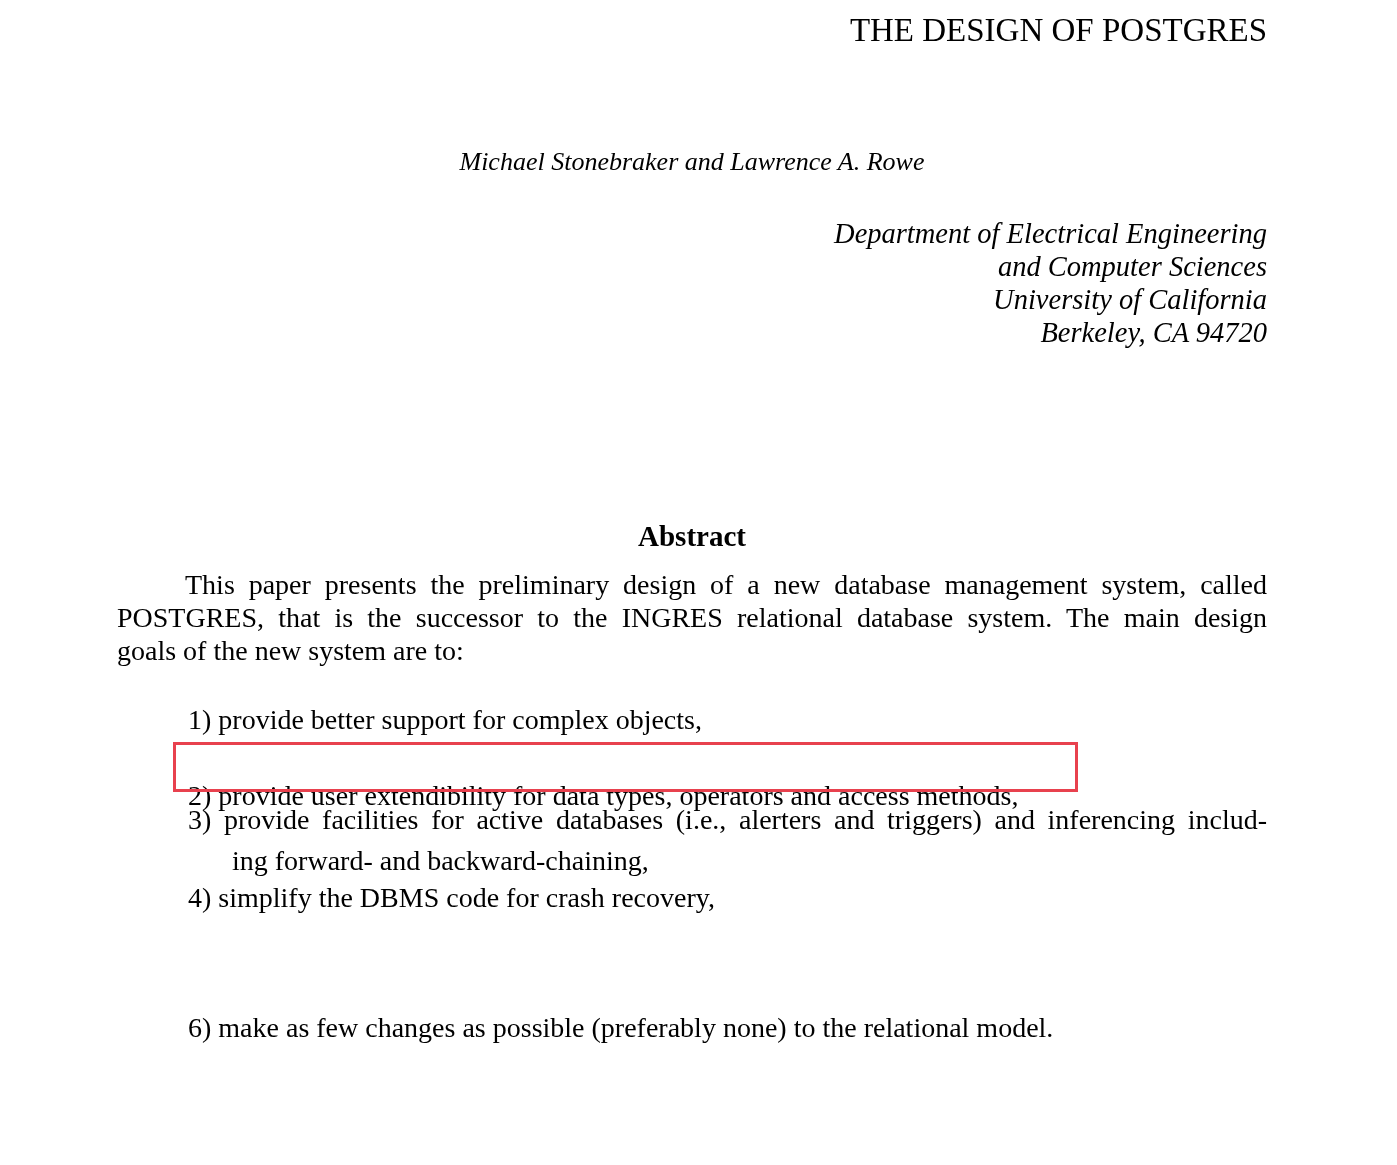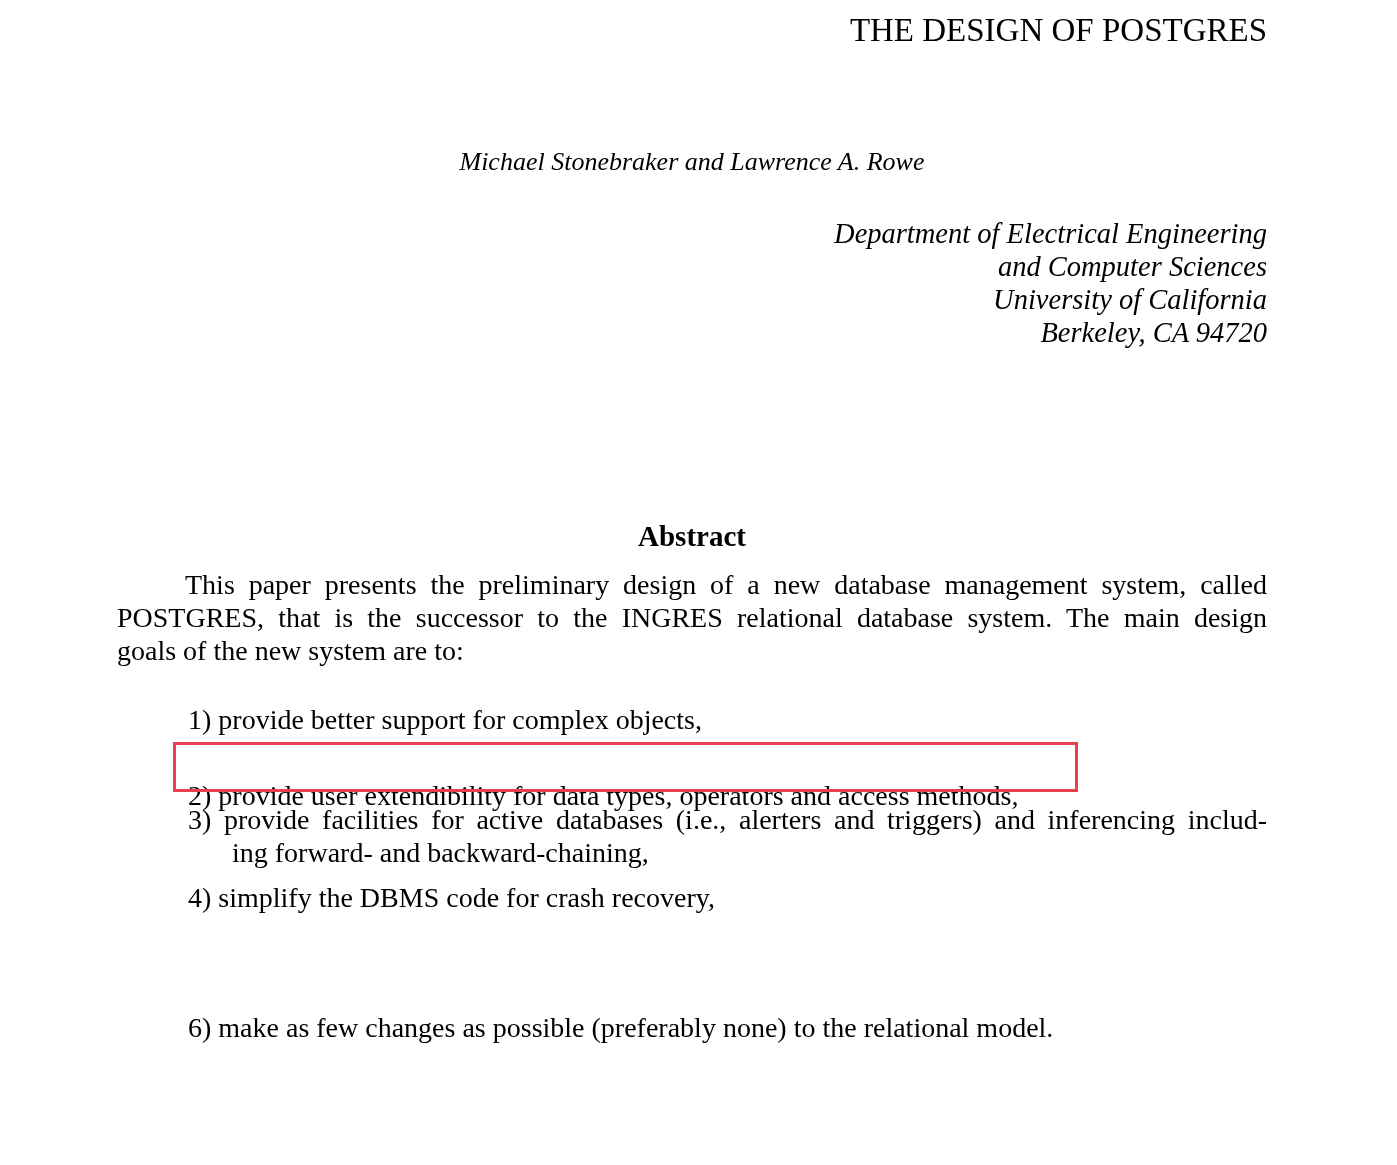--- a/index.html
+++ b/index.html
@@ -56,21 +56,21 @@
   }
   .g1 { top: 703px; }
   .g2 { top: 751px; margin-top: 28px; }
   .g3 { top: 803px; }
   .g4 { top: 881px; }
   .g5 { top: 931px; }
   .g6 { top: 1011px; }
   .jline { text-align: justify; text-align-last: justify; }
   .lline { text-align: left; }
   .indent { text-indent: 68px; }
-  .cont { padding-left: 44px; }
+  .cont { padding-left: 44px; margin-top: 8px; }
   .highlight-box {
     position: absolute;
     left: 173px; top: 742px;
     width: 905px; height: 50px;
     border: 3.5px solid #e8414e;
     background: transparent;
     pointer-events: none;
   }
 </style>
 </head>

